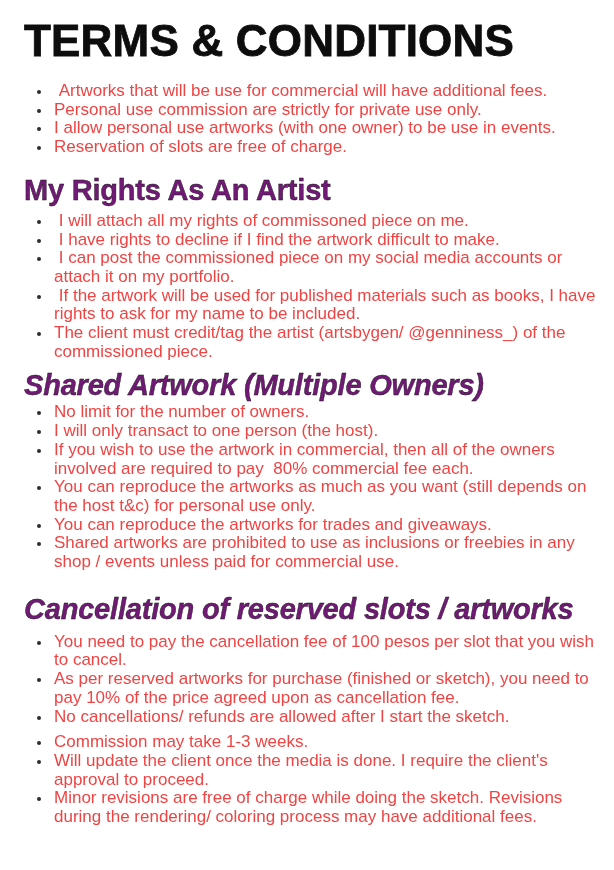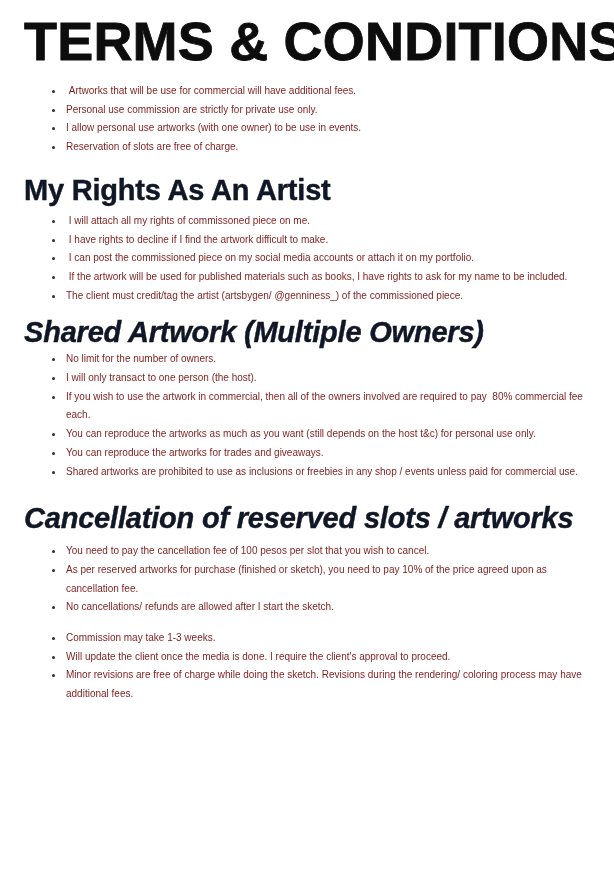--- a/index.html
+++ b/index.html
@@ -16,45 +16,45 @@
   }
   .page {
     box-sizing: border-box;
     width: 614px;
     height: 870px;
     padding: 10px 14px 0 24px;
     background: #ffffff;
   }
   h1.doc-title {
     margin: 4px 0 0 0;
-    font-size: 54px;
+    font-size: 44px;
     line-height: 54px;
     font-weight: 800;
     letter-spacing: 0.2px;
     color: #0d0d0d;
     -webkit-text-stroke: 0.8px #0d0d0d;
     white-space: nowrap;
   }
   h2.section-heading {
     margin: 0;
     font-size: 29px;
     line-height: 30px;
     font-weight: 800;
     letter-spacing: -0.2px;
-    color: #0f172a;
+    color: #701a75;
     -webkit-text-stroke: 0.4px #101010;
     white-space: nowrap;
   }
   ul.bullets {
-    margin: 12px;
+    margin: 0;
     padding: 0 0 0 28px;
     list-style: disc;
-    font-size: 10px;
+    font-size: 17px;
     line-height: 18.7px;
-    color: #7f1d1d;
+    color: #ef4444;
   }
   ul.bullets li {
     padding-left: 2px;
     white-space: pre-wrap;
   }
   ul.bullets li::marker {
     color: #2d2d2d;
     font-size: 0.85em;
   }
   

